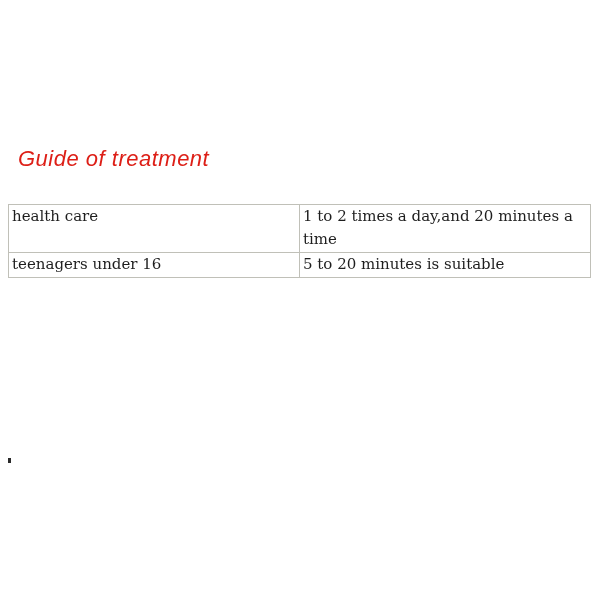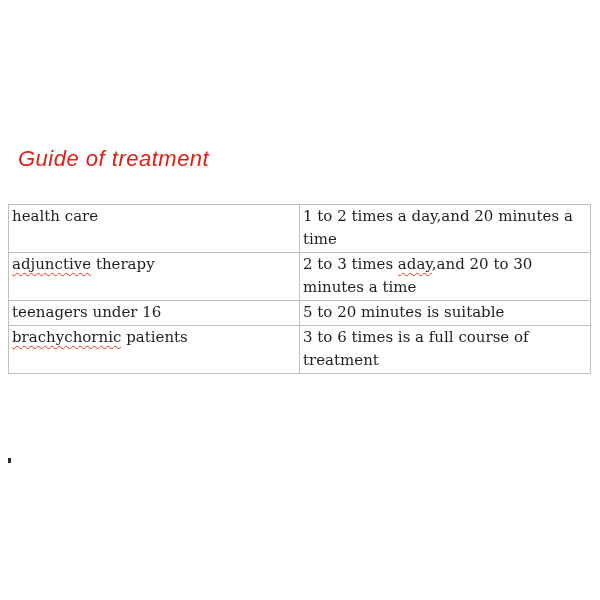--- a/index.html
+++ b/index.html
@@ -67,34 +67,26 @@
     <colgroup>
       <col class="left-col">
       <col class="right-col">
     </colgroup>
     <tbody id="table-body">
     <tr>
       <td><span>health care</span></td>
       <td><span>1 to 2 times a day,and 20 minutes a time</span></td>
     </tr>
 
-    <tr>
-      <td><span class="misspelled">adjunctive</span><span> therapy</span></td>
-      <td><span>2 to 3 times </span><span class="misspelled">aday</span><span>,and 20 to 30 minutes a time</span></td>
-    </tr>
 
     <tr>
       <td><span>teenagers under 16</span></td>
       <td><span>5 to 20 minutes is suitable</span></td>
     </tr>
 
-    <tr>
-      <td><span class="misspelled">brachychornic</span><span> patients</span></td>
-      <td><span>3 to 6 times is a full course of treatment</span></td>
-    </tr>
 
 
   </tbody>
   </table>
 
   <div class="text-cursor" style="display: block;"></div>
 
 </div>
 
 </body></html>

